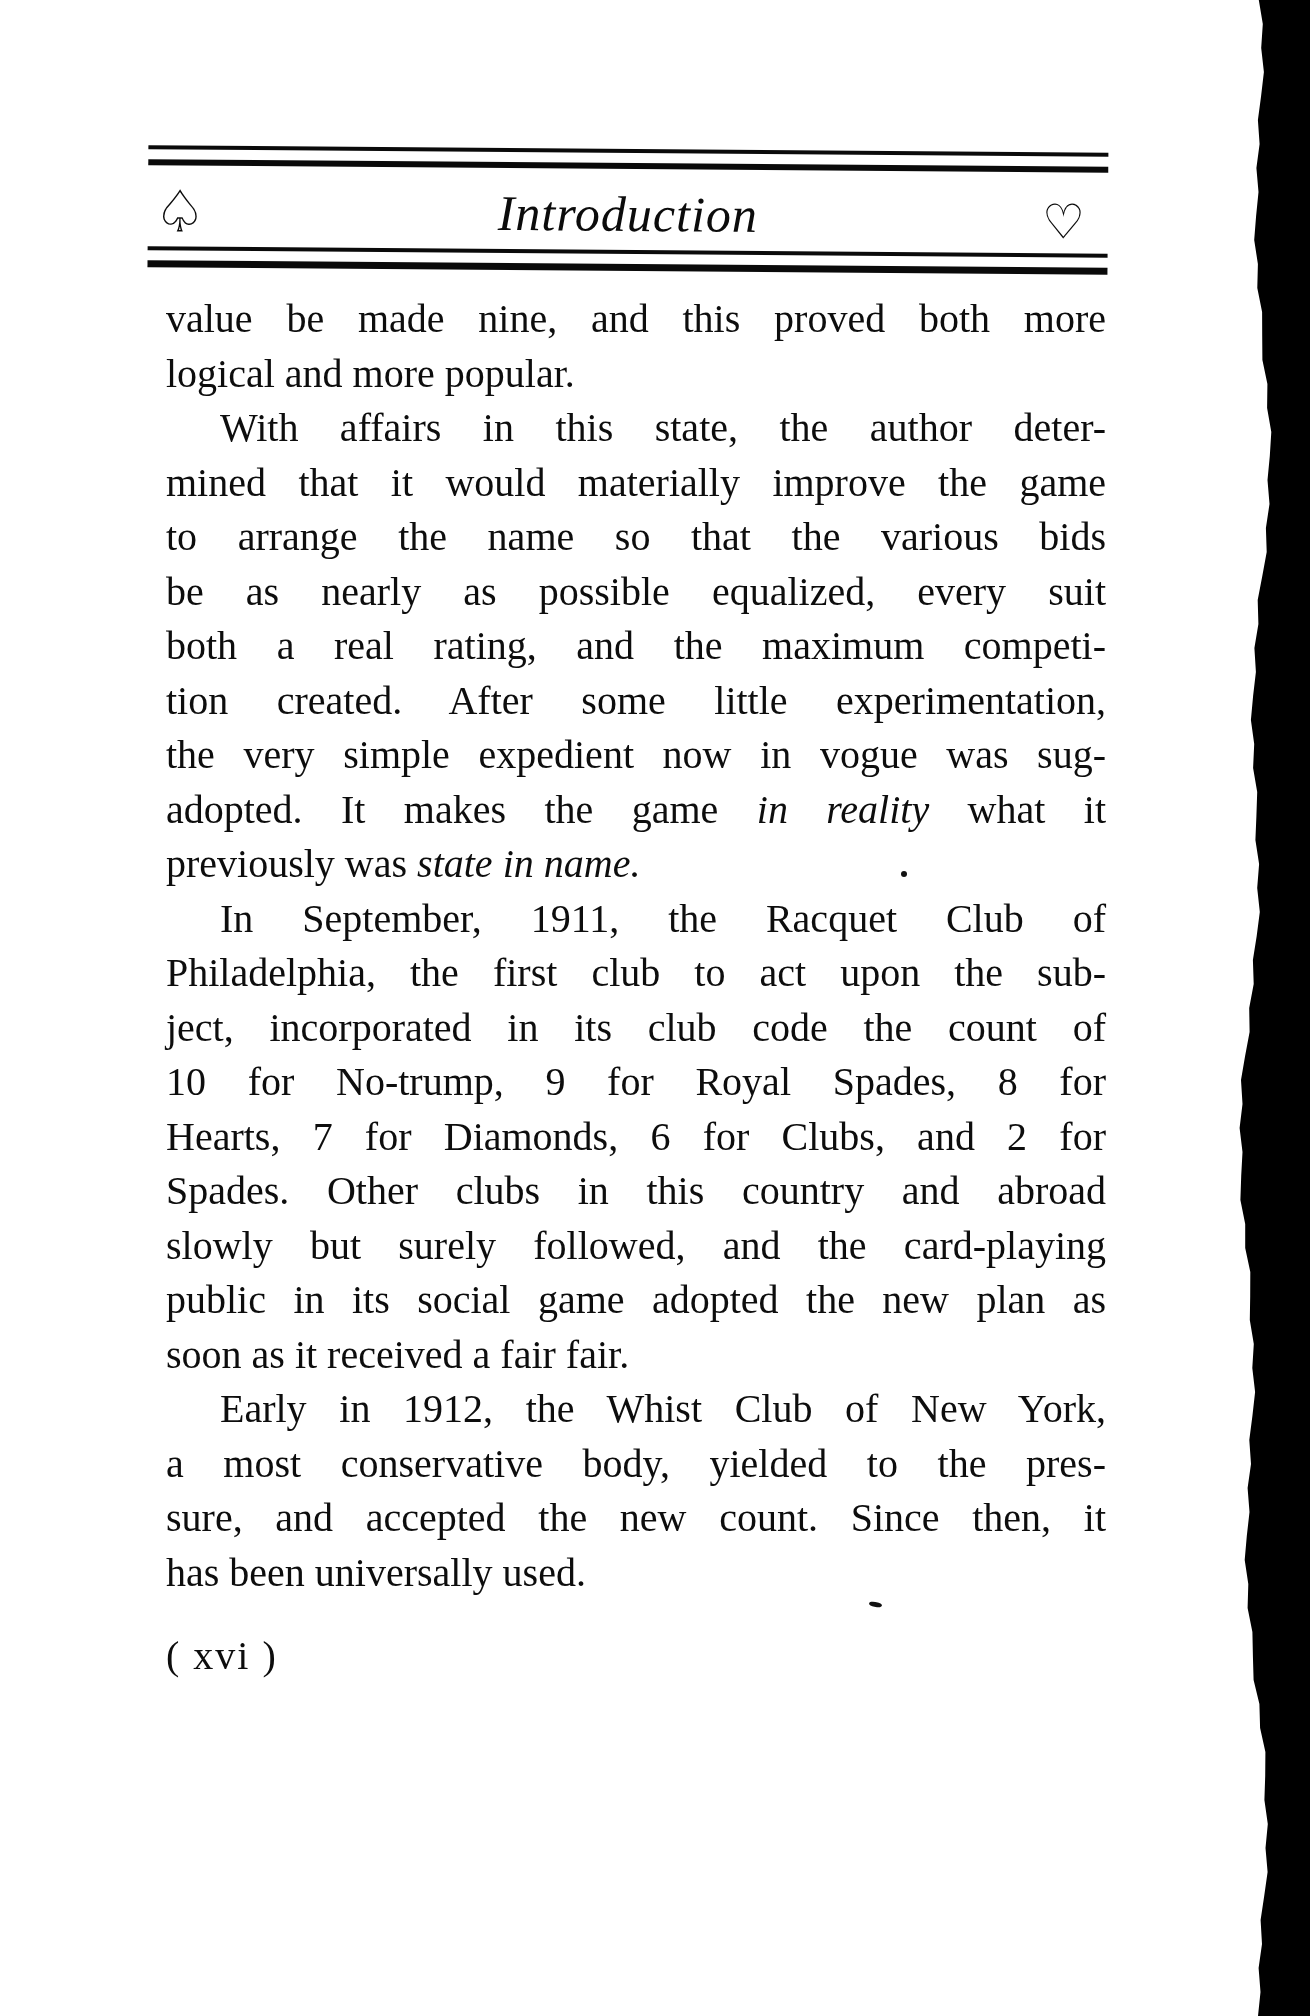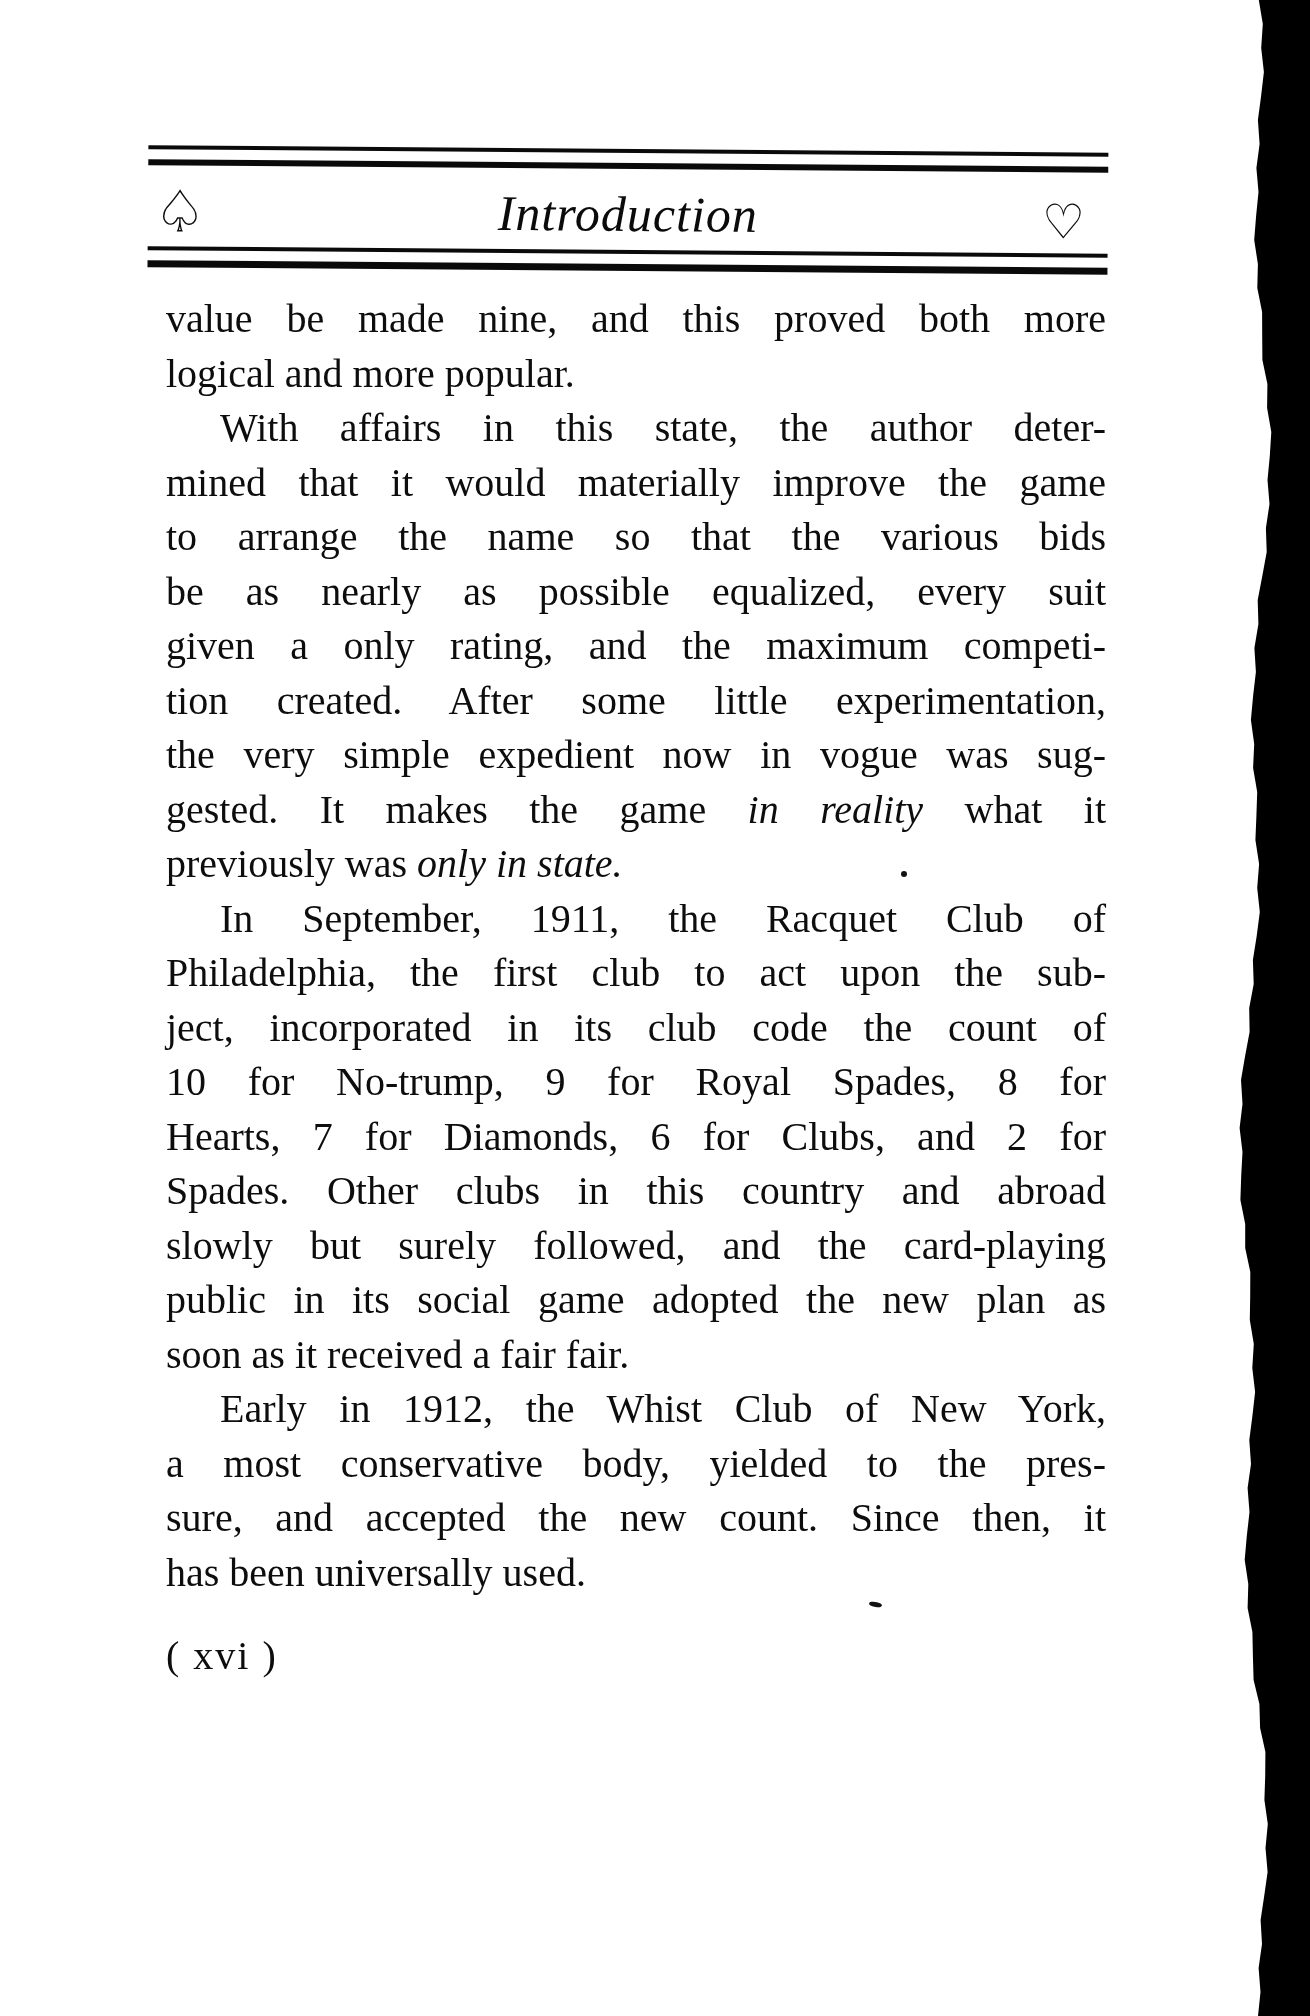--- a/index.html
+++ b/index.html
@@ -62,25 +62,25 @@
     <div class="rule r4"></div>
   </div>
 
   <div class="text" id="body-lines">
       <div class="line"><span>value be made nine, and this proved both more</span></div>
       <div class="line end"><span>logical and more popular.</span></div>
       <div class="line indent"><span>With affairs in this state, the author deter-</span></div>
       <div class="line"><span>mined that it would materially improve the game</span></div>
       <div class="line"><span>to arrange the name so that the various bids</span></div>
       <div class="line"><span>be as nearly as possible equalized, every suit</span></div>
-      <div class="line"><span>given a only rating, and the maximum competi-</span></div>
+      <div class="line"><span>both a real rating, and the maximum competi-</span></div>
       <div class="line"><span>tion created. After some little experimentation,</span></div>
       <div class="line"><span>the very simple expedient now in vogue was sug-</span></div>
-      <div class="line"><span>gested. It makes the game </span><i>in reality</i><span> what it</span></div>
-      <div class="line end"><span>previously was </span><i>only in state.</i></div>
+      <div class="line"><span>adopted. It makes the game </span><i>in reality</i><span> what it</span></div>
+      <div class="line end"><span>previously was </span><i>state in name.</i></div>
       <div class="line indent"><span>In September, 1911, the Racquet Club of</span></div>
       <div class="line"><span>Philadelphia, the first club to act upon the sub-</span></div>
       <div class="line"><span>ject, incorporated in its club code the count of</span></div>
       <div class="line"><span>10 for No-trump, 9 for Royal Spades, 8 for</span></div>
       <div class="line"><span>Hearts, 7 for Diamonds, 6 for Clubs, and 2 for</span></div>
       <div class="line"><span>Spades. Other clubs in this country and abroad</span></div>
       <div class="line"><span>slowly but surely followed, and the card-playing</span></div>
       <div class="line"><span>public in its social game adopted the new plan as</span></div>
       <div class="line end"><span>soon as it received a fair fair.</span></div>
       <div class="line indent"><span>Early in 1912, the Whist Club of New York,</span></div>

